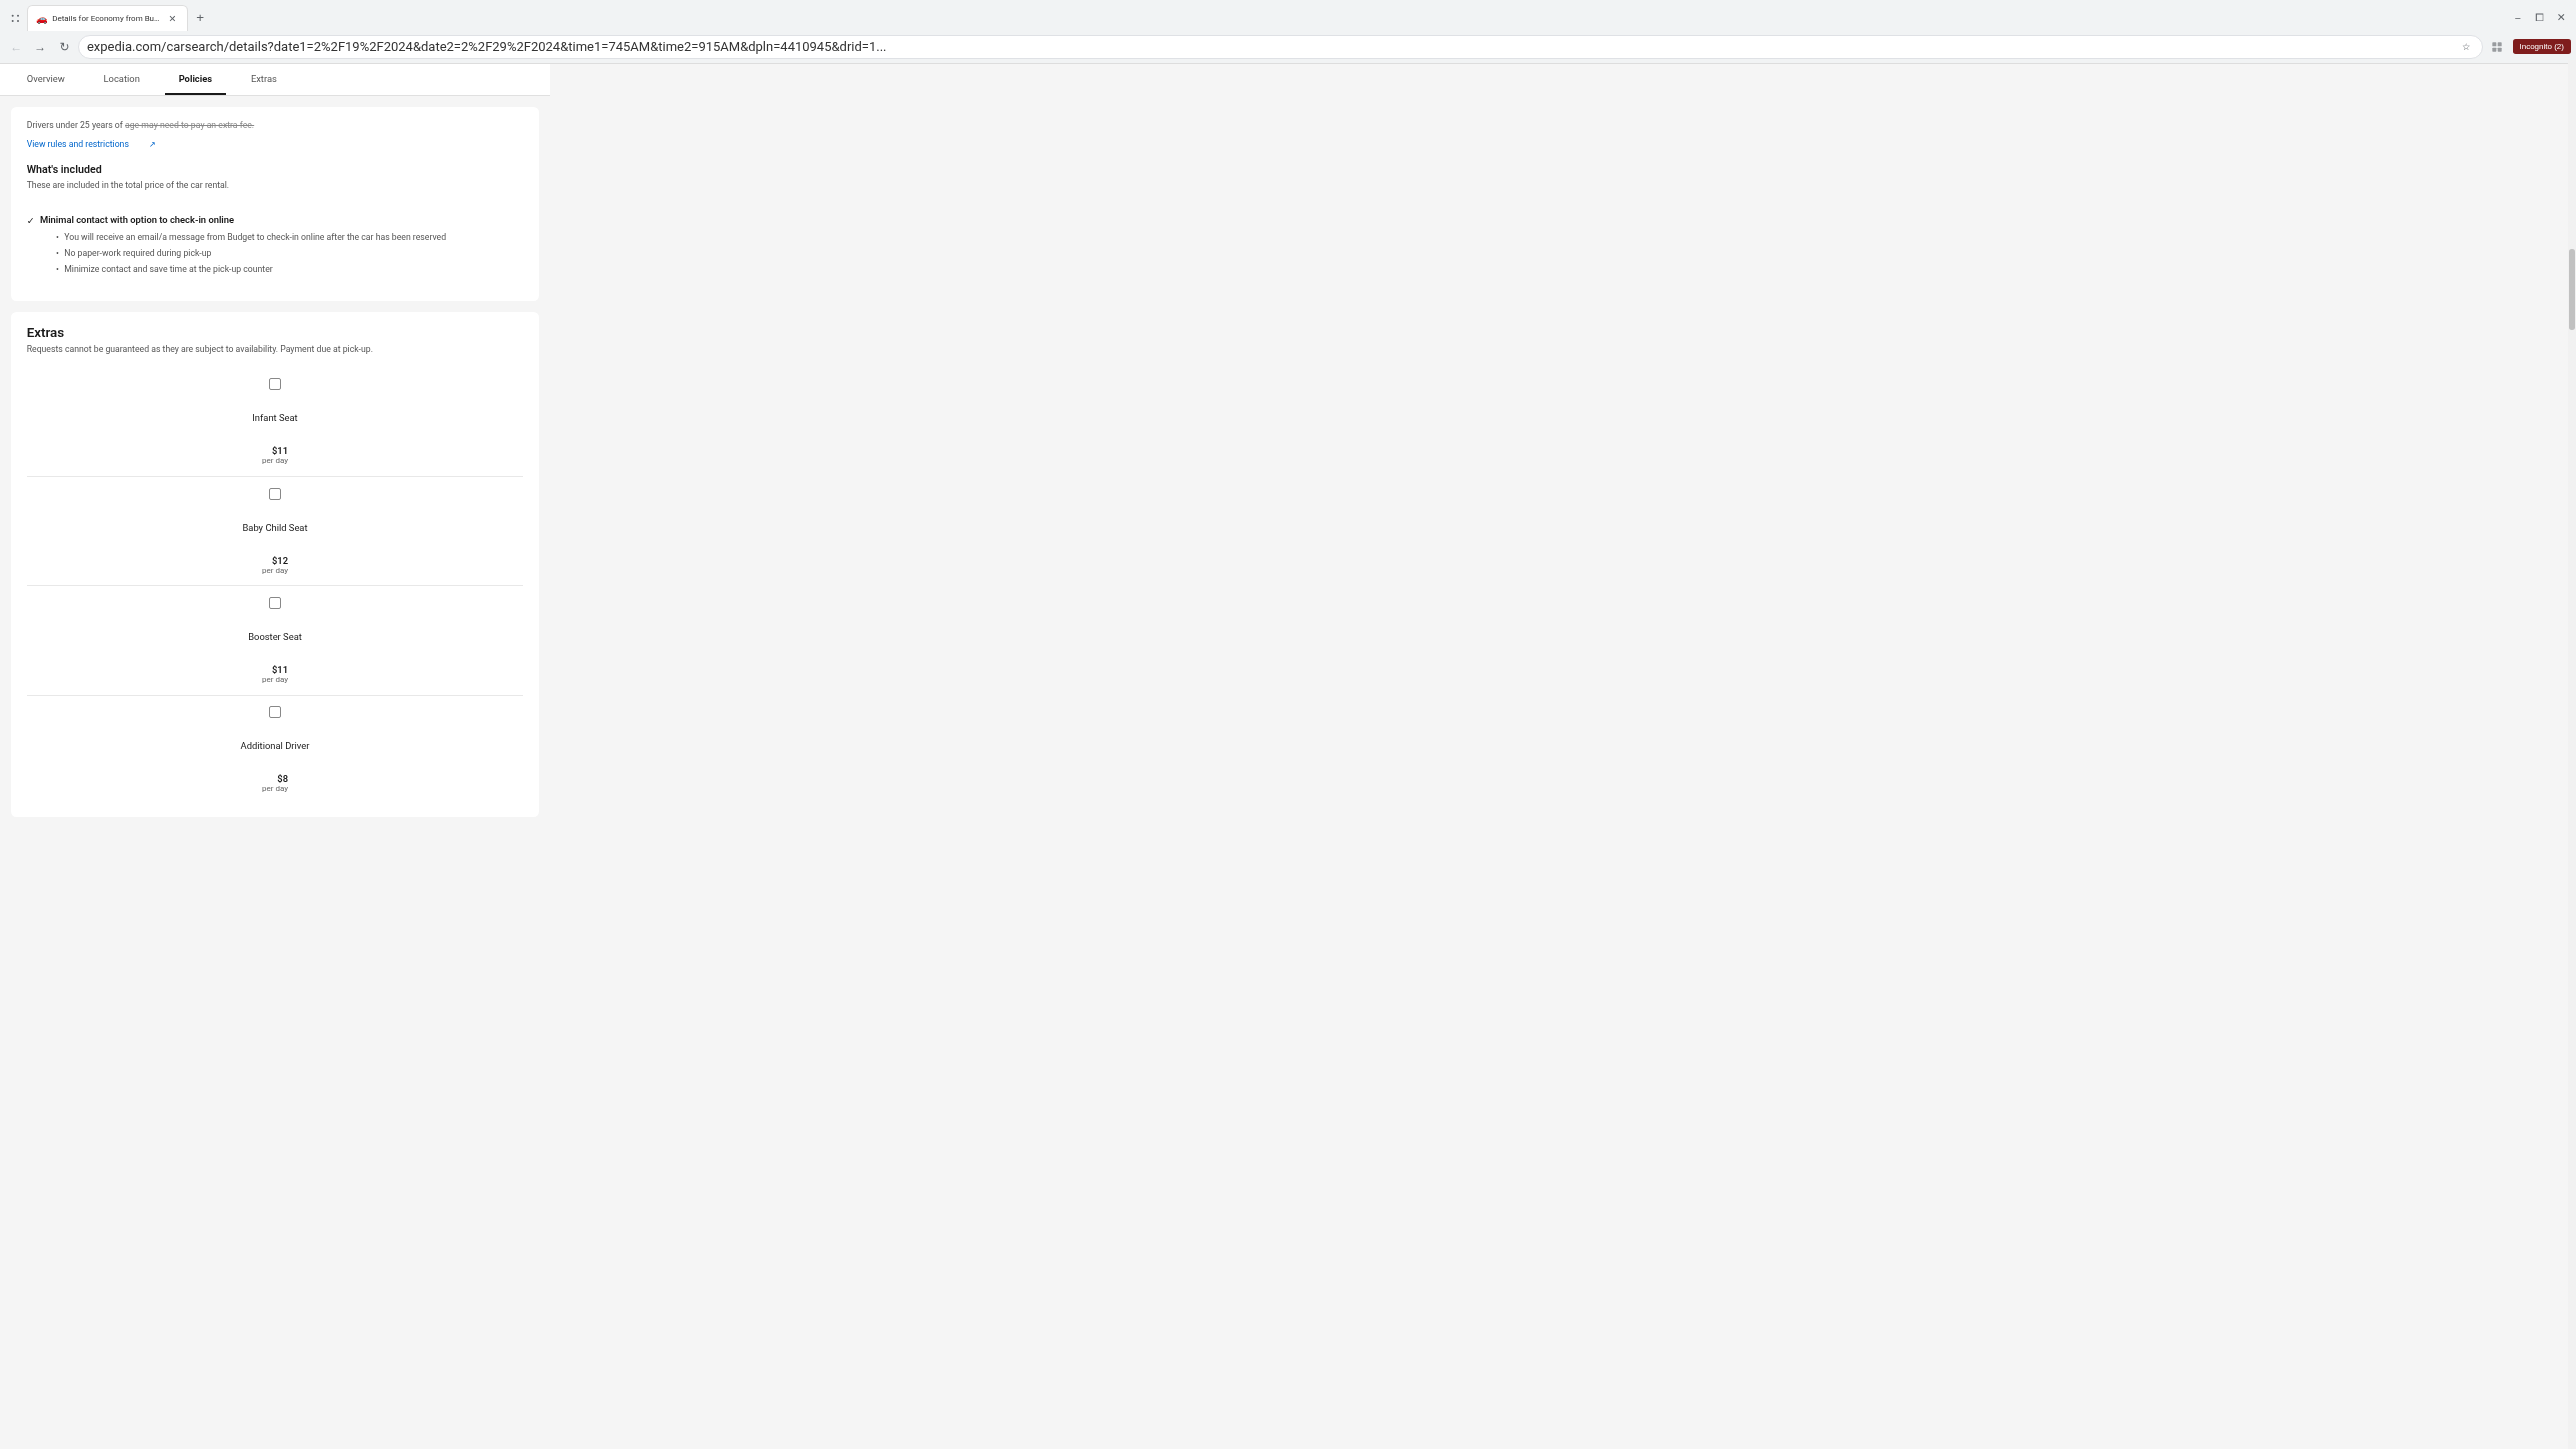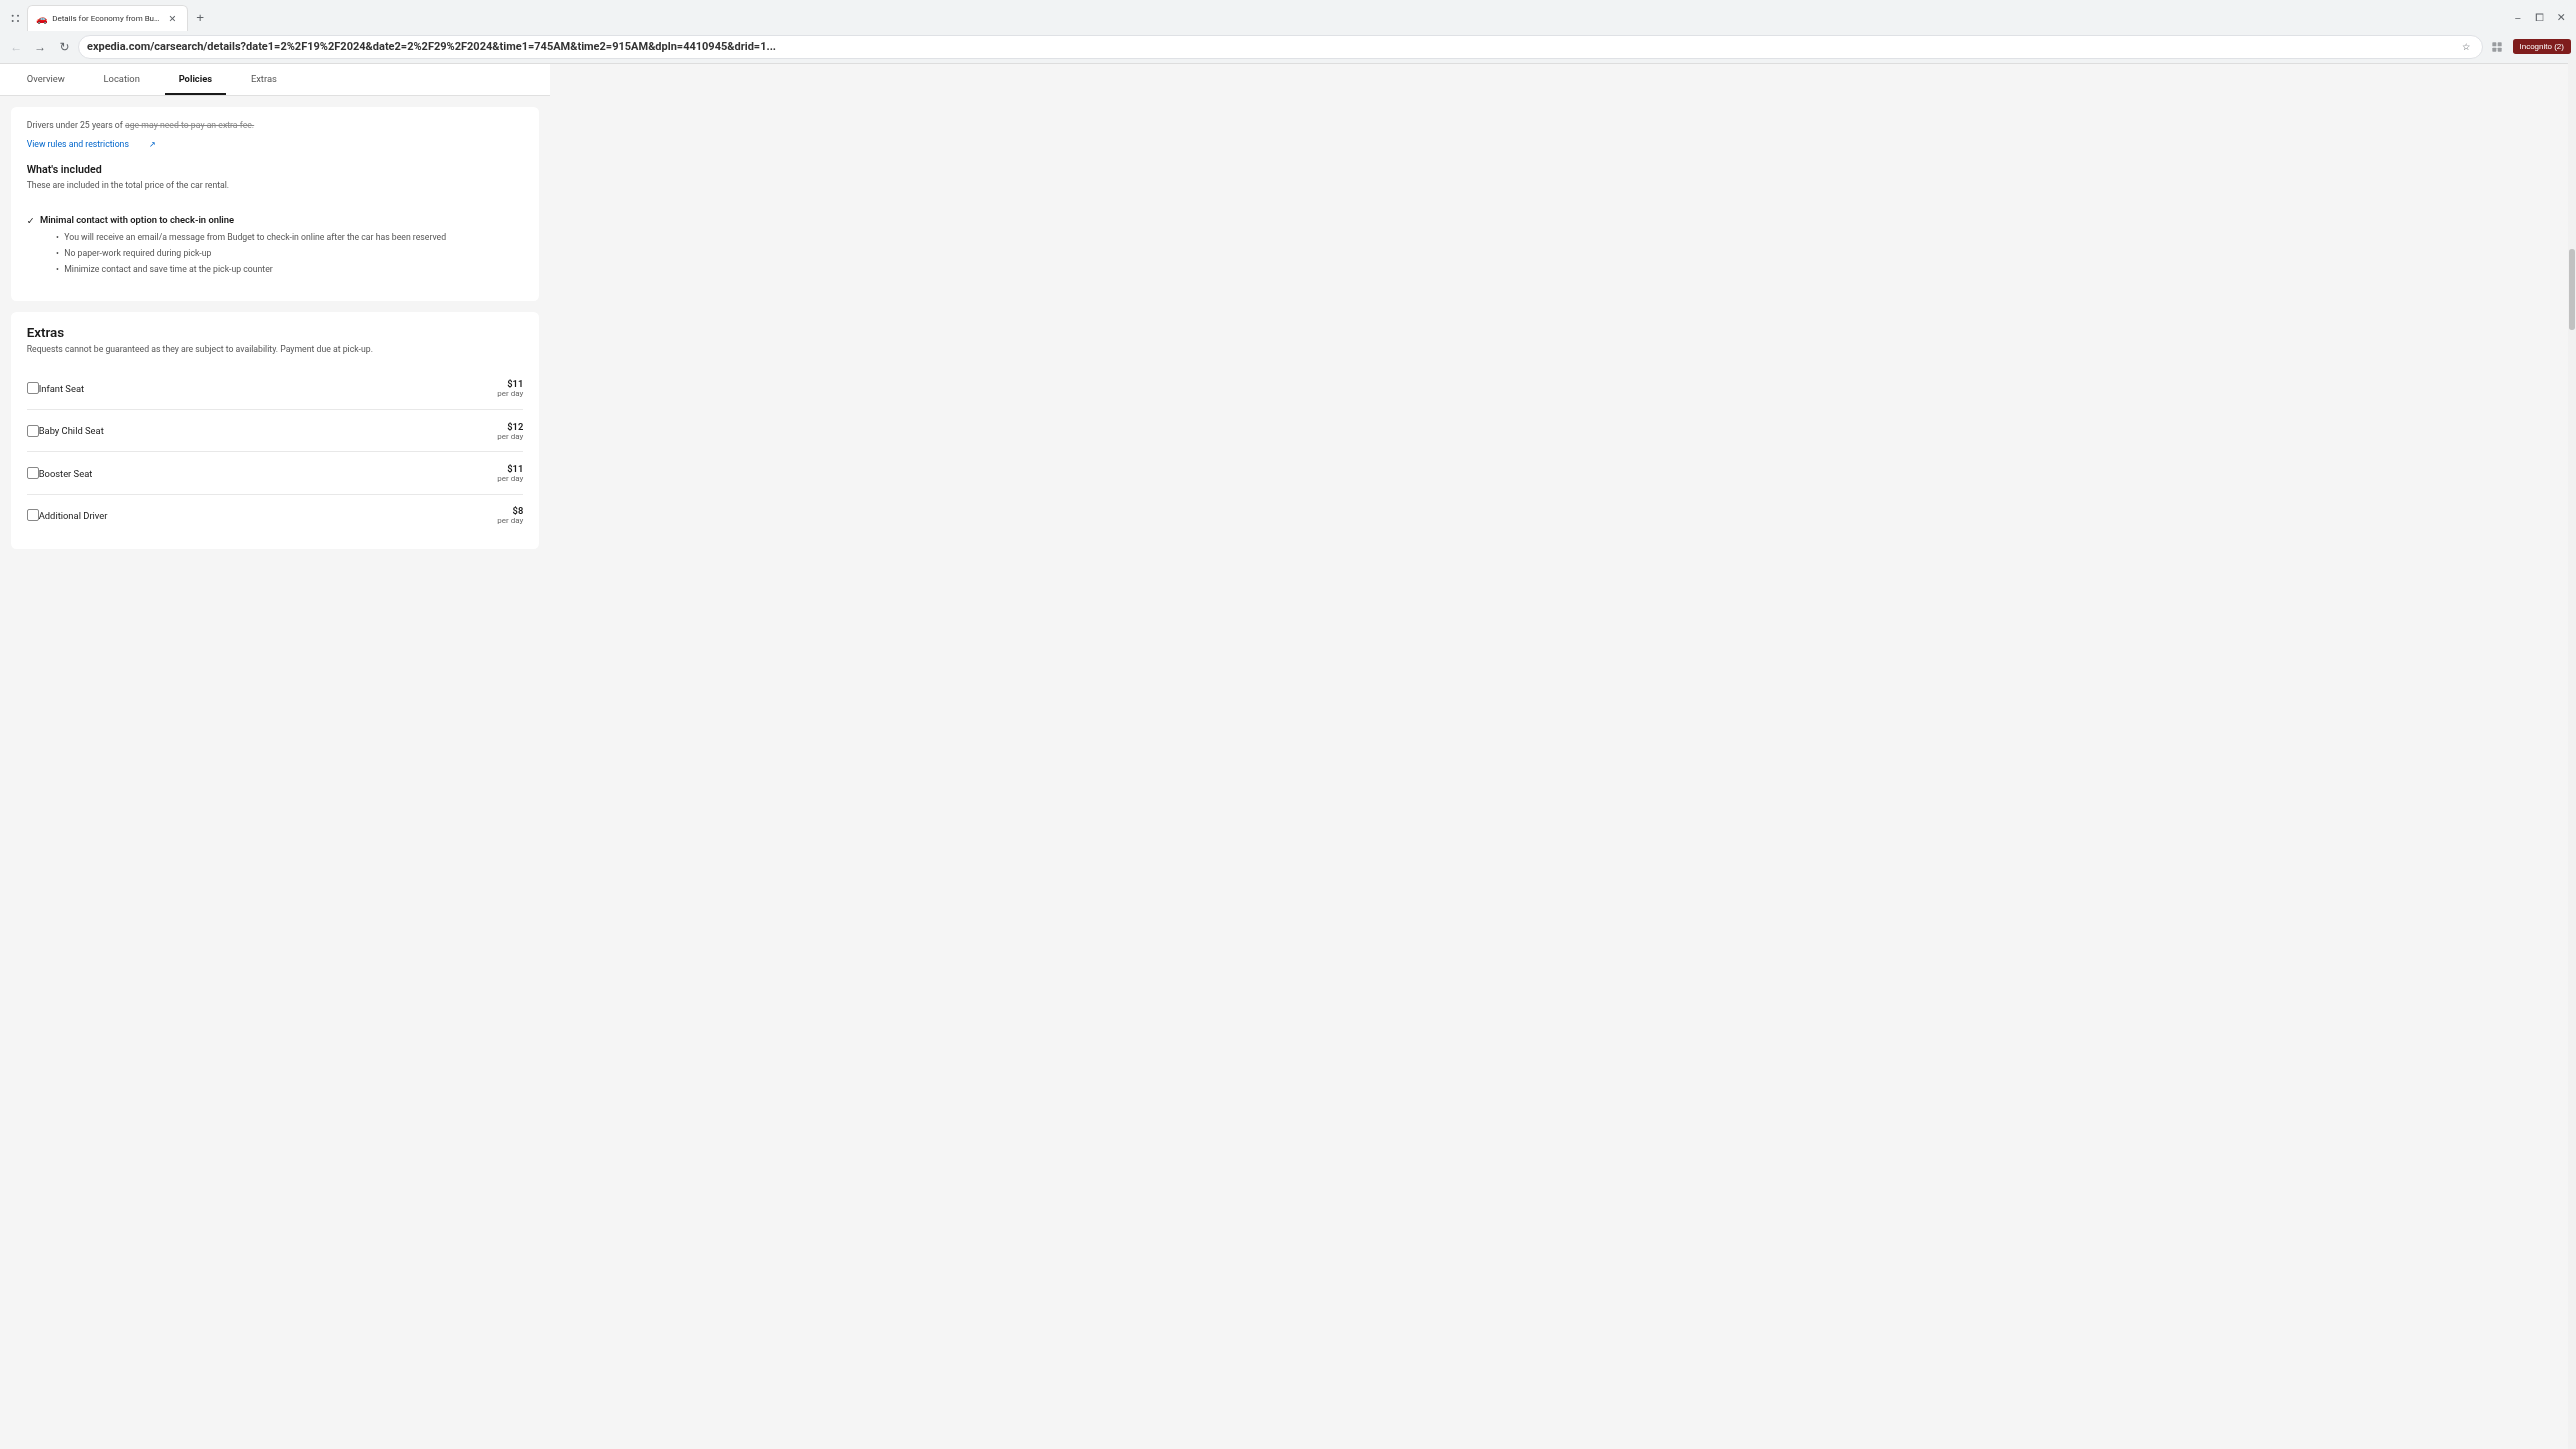--- a/index.html
+++ b/index.html
@@ -153,26 +153,25 @@
       background: white;
       border: 0.7px solid #dfe1e5;
       border-radius: 13.4px;
       padding: 4px 8px;
       gap: 5.4px;
       height: 24px;
     }
 
     .address-url {
       flex: 1;
-      font-size: 11px;
+      font-size: 13px;
       color: #333;
       white-space: nowrap;
       overflow: hidden;
       text-overflow: ellipsis;
-      font-weight: bold;
     }
 
     .address-icons {
       display: flex;
       gap: 2.7px;
       align-items: center;
     }
 
     .address-icon-btn {
       width: 16px;
@@ -344,21 +343,22 @@
       font-size: 8.7px;
       color: #555;
       margin-bottom: 13.4px;
     }
 
     .extra-item {
       display: flex;
       align-items: center;
       padding: 10.7px 0;
       border-top: 0.7px solid #e8e8e8;
-      gap: 0;
+      gap: 22px;
+      flex-direction: column;
     }
 
     .extra-item:first-of-type {
       border-top: none;
     }
 
     .extra-checkbox {
       width: 12px;
       height: 12px;
       border: 1.3px solid #888;

